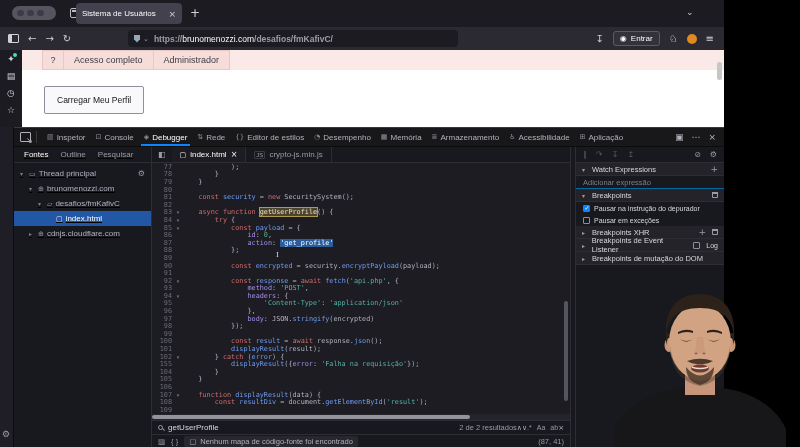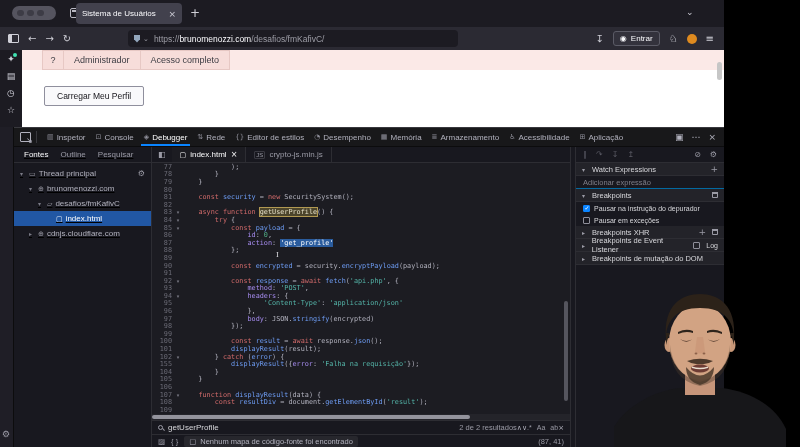--- a/index.html
+++ b/index.html
@@ -25,42 +25,42 @@
   
   .navbar{position:absolute;left:0;top:27px;width:724px;height:23px;background:#2b2a33;
           display:flex;align-items:center;color:#d0d0d8;}
   .nico{font-size:10px;margin-left:9px;color:#d0d0d8;}
   .sideico{width:11px;height:9px;border:1px solid #d0d0d8;border-radius:1px;margin-left:8px;position:relative;}
   .sideico::before{content:"";position:absolute;left:0;top:0;bottom:0;width:3px;background:#d0d0d8;}
   .urlbar{position:absolute;left:128px;top:3px;width:330px;height:17px;background:#1c1b22;border-radius:4px;
           display:flex;align-items:center;padding:0 6px;font-size:8.5px;}
   .shield{width:6px;height:8px;background:#93a7bd;clip-path:polygon(0 0,100% 0,100% 60%,50% 100%,0 60%);}
   .urlbar .chev{color:#9d9da6;font-size:7px;margin:0 5px 0 3px;}
-  .u-dim{color:#9d9da6;} .u-dom{color:#fbfbfe;}
+  .u-dim{color:#9d9da6;font-weight:bold;} .u-dom{color:#fbfbfe;}
   .navright{position:absolute;right:10px;top:0;height:23px;display:flex;align-items:center;gap:9px;}
   .entrar{height:15px;border:1px solid #5b5b66;border-radius:3px;display:flex;align-items:center;
           padding:0 6px;gap:4px;color:#fbfbfe;font-size:8px;background:#33323c;}
   .avatar{width:10px;height:10px;border-radius:50%;background:#de8a1f;}
 
   
   .ffsidebar{position:absolute;left:0;top:50px;width:22px;height:77px;background:#1c1b22;
              display:flex;flex-direction:column;align-items:center;padding-top:4px;gap:7px;}
   .sbi{color:#cfcfd8;font-size:9px;position:relative;line-height:10px;}
   .dot{position:absolute;right:-2px;top:-1px;width:4px;height:4px;border-radius:50%;background:#3fe1b0;}
   .ffrail{position:absolute;left:0;top:127px;width:14px;height:320px;background:#1f1e26;border-right:1px solid #0c0c0d;}
   .ffrail .gear{position:absolute;left:2px;bottom:8px;color:#9a9aa5;font-size:9px;}
 
   
   .pagearea{position:absolute;left:22px;top:50px;width:702px;height:77px;background:#fff;}
   .pinkband{position:absolute;left:0;top:0;width:702px;height:20px;background:#fbe9e7;}
   .pinkrow{position:absolute;left:20px;top:0;height:20px;display:flex;font-size:9px;color:#3c3c43;}
   .pinkrow .cell{background:#f7ddda;border:1px solid #e7c8c4;border-left:none;display:flex;
                  align-items:center;padding:0 10px;}
   .pinkrow .cell:first-child{border-left:1px solid #e7c8c4;justify-content:center;padding:0;width:22px;}
-  .loadbtn{position:absolute;left:22px;top:36px;height:20px;padding:0 12px;background:#f9f9fb;
+  .loadbtn{position:absolute;left:22px;top:36px;height:28px;padding:0 12px;background:#f9f9fb;
            border:1px solid #8f8f9d;border-radius:2px;font-size:8.5px;color:#15141a;
            display:flex;align-items:center;}
   .pagescroll{position:absolute;right:2px;top:12px;width:5px;height:18px;border-radius:3px;background:#c6c6c6;}
 
   
   .devtools{position:absolute;left:14px;top:127px;width:710px;height:320px;background:#18181f;
             display:flex;flex-direction:column;border-top:1px solid #38383d;}
   .dt-toolbar{height:19px;background:#18181a;border-bottom:1px solid #0c0c0d;display:flex;align-items:center;}
   .pick{width:11px;height:10px;border:1px solid #b1b1bd;border-radius:1px;margin-left:6px;position:relative;}
   .pick::after{content:"↖";position:absolute;right:-3px;bottom:-4px;font-size:8px;color:#b1b1bd;
@@ -204,22 +204,22 @@
       <span class="sbi g">☆</span>
     </div>
     <div class="ffrail">
       <span class="gear g">⚙</span>
     </div>
 
     <div class="pagearea">
       <div class="pinkband"></div>
       <div class="pinkrow">
         <div class="cell">?</div>
+        <div class="cell">Acesso completo</div>
         <div class="cell">Administrador</div>
-        <div class="cell">Acesso completo</div>
       </div>
       <div class="loadbtn">Carregar Meu Perfil</div>
       <div class="pagescroll"></div>
     </div>
 
     <div class="devtools">
       <div class="dt-toolbar">
         <span class="pick"></span>
         <span class="vsep"></span>
         <div class="dt-tabs">

